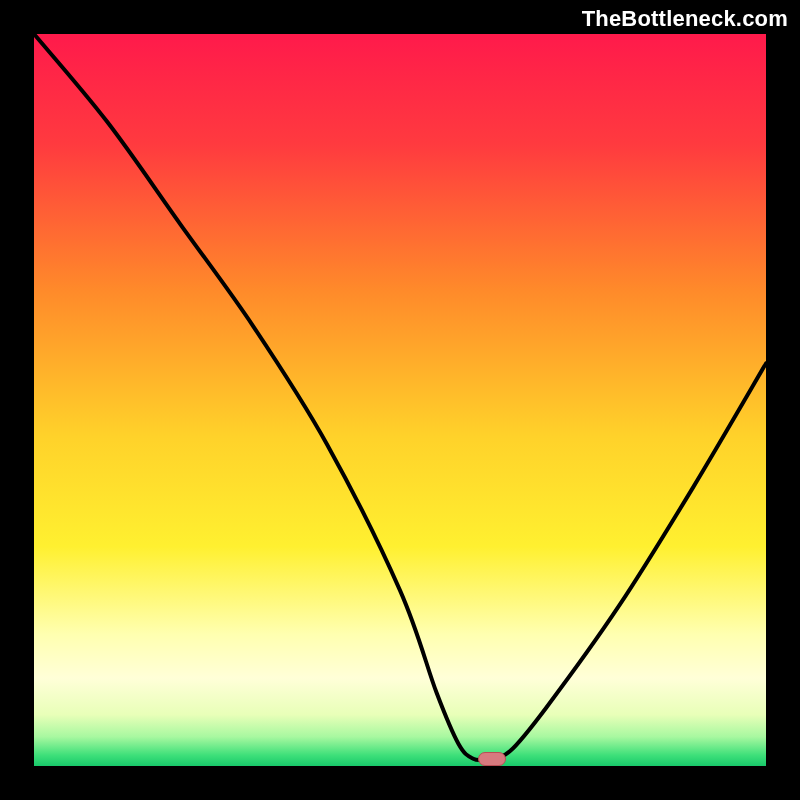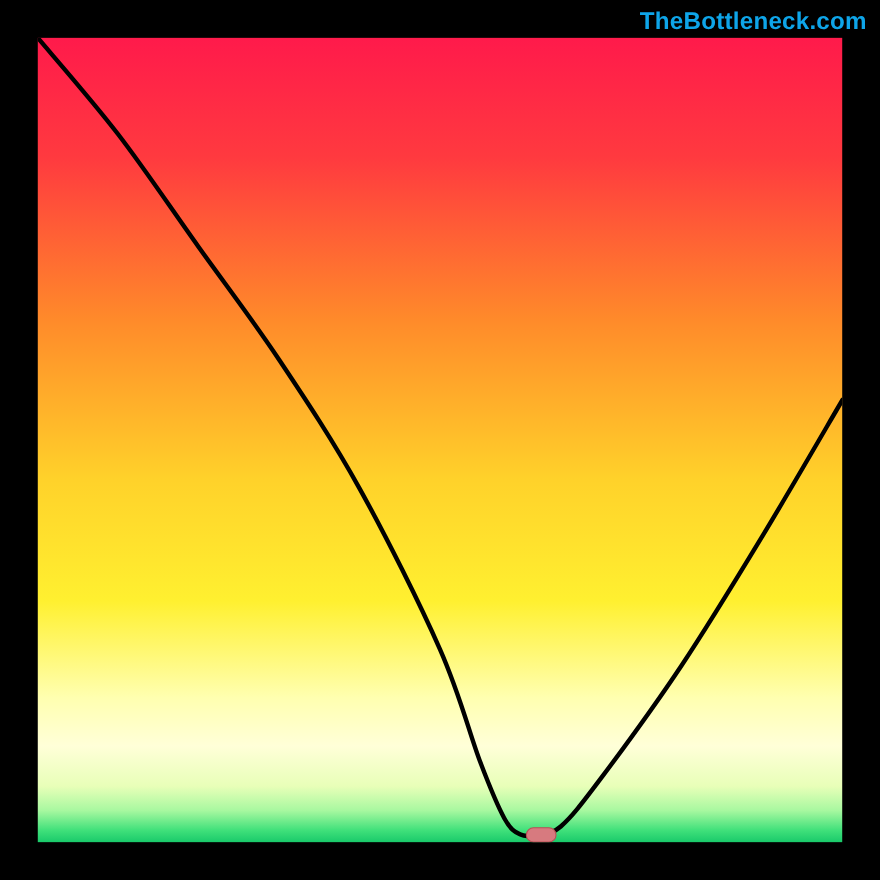--- a/index.html
+++ b/index.html
@@ -46,21 +46,21 @@
     transform: translate(-50%, -50%);
     box-sizing: border-box;
   }
   .watermark {
     position: absolute;
     top: 6px;
     right: 12px;
     font-family: Arial, Helvetica, sans-serif;
     font-size: 22px;
     font-weight: bold;
-    color: #0ea5e9;
+    color: #ffffff;
     letter-spacing: 0.2px;
     user-select: none;
   }
 </style>
 </head>
 <body>
 
 <div class="frame">
 
   <div class="plot-area">

